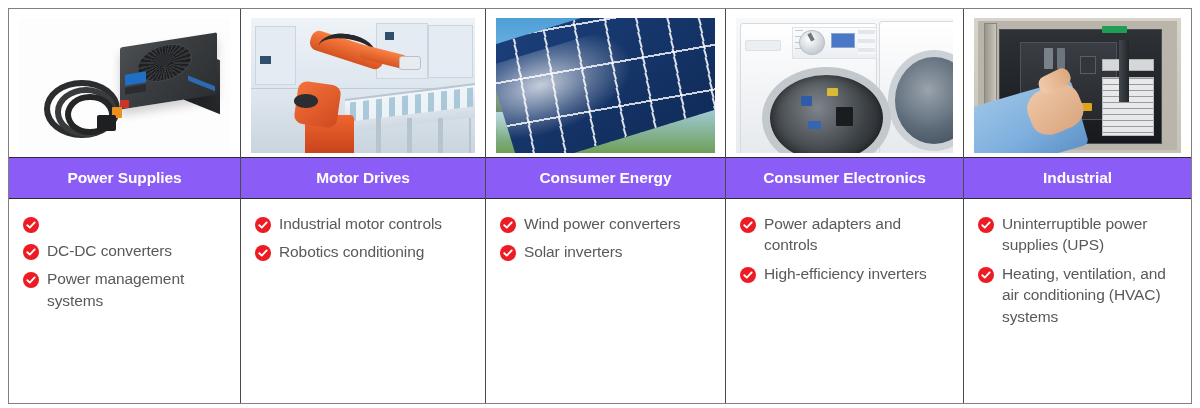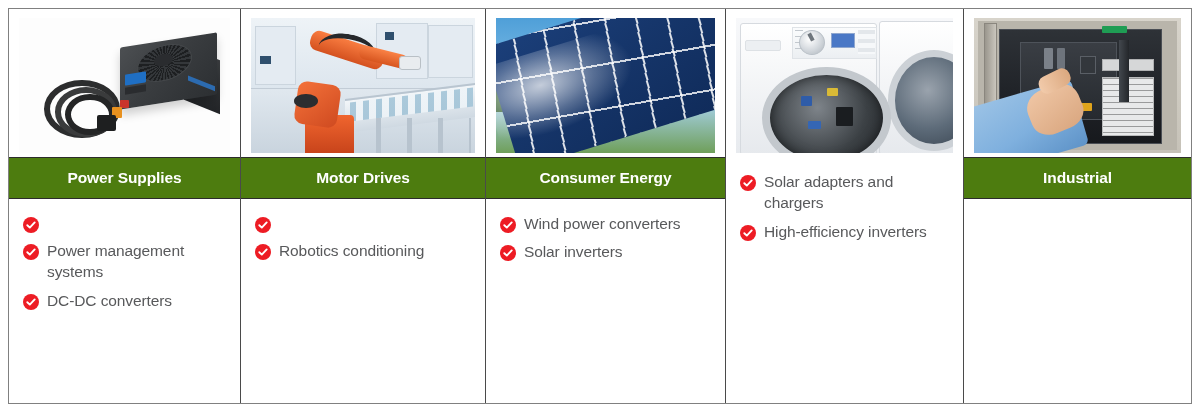--- a/index.html
+++ b/index.html
@@ -58,21 +58,21 @@
     height: 100%;
     position: relative;
     overflow: hidden;
     background: #ffffff;
   }
 
   
   .band {
     height: 42px;
     flex: 0 0 42px;
-    background: #4d7c0f;
+    background: #8b5cf6;
     color: #ffffff;
     display: flex;
     align-items: center;
     justify-content: center;
     font-size: 15.5px;
     font-weight: bold;
     letter-spacing: -0.1px;
     text-align: center;
     line-height: 1.1;
     border-top: 1px solid #2c2c2c;
@@ -435,30 +435,30 @@
             </svg>
           </span>
       </div>
       <div class="bullet">
         <span class="check-icon">
             <svg width="16" height="16" viewBox="0 0 16 16">
               <circle cx="8" cy="8" r="8" fill="#ed1c24"></circle>
               <path d="M4.3 8.2 L6.8 10.6 L11.7 5.4" stroke="#fff" stroke-width="1.9" fill="none" stroke-linecap="round" stroke-linejoin="round"></path>
             </svg>
           </span>
+        <span class="bullet-text">DC-DC converters</span>
+      </div>
+      <div class="bullet">
+        <span class="check-icon">
+            <svg width="16" height="16" viewBox="0 0 16 16">
+              <circle cx="8" cy="8" r="8" fill="#ed1c24"></circle>
+              <path d="M4.3 8.2 L6.8 10.6 L11.7 5.4" stroke="#fff" stroke-width="1.9" fill="none" stroke-linecap="round" stroke-linejoin="round"></path>
+            </svg>
+          </span>
         <span class="bullet-text">Power management systems</span>
-      </div>
-      <div class="bullet">
-        <span class="check-icon">
-            <svg width="16" height="16" viewBox="0 0 16 16">
-              <circle cx="8" cy="8" r="8" fill="#ed1c24"></circle>
-              <path d="M4.3 8.2 L6.8 10.6 L11.7 5.4" stroke="#fff" stroke-width="1.9" fill="none" stroke-linecap="round" stroke-linejoin="round"></path>
-            </svg>
-          </span>
-        <span class="bullet-text">DC-DC converters</span>
       </div>
     </div>
   </div>
 
   <div class="app-column c1">
     <div class="media">
       <div class="photo">
         <div class="fac-bg"></div>
         <div class="fac-wall"></div>
         <div class="fac-panel p1"></div>
@@ -480,20 +480,21 @@
     </div>
     <div class="band">Motor Drives</div>
     <div class="list">
       <div class="bullet">
         <span class="check-icon">
             <svg width="16" height="16" viewBox="0 0 16 16">
               <circle cx="8" cy="8" r="8" fill="#ed1c24"></circle>
               <path d="M4.3 8.2 L6.8 10.6 L11.7 5.4" stroke="#fff" stroke-width="1.9" fill="none" stroke-linecap="round" stroke-linejoin="round"></path>
             </svg>
           </span>
+        <span class="bullet-text">Industrial motor controls</span>
       </div>
       <div class="bullet">
         <span class="check-icon">
             <svg width="16" height="16" viewBox="0 0 16 16">
               <circle cx="8" cy="8" r="8" fill="#ed1c24"></circle>
               <path d="M4.3 8.2 L6.8 10.6 L11.7 5.4" stroke="#fff" stroke-width="1.9" fill="none" stroke-linecap="round" stroke-linejoin="round"></path>
             </svg>
           </span>
         <span class="bullet-text">Robotics conditioning</span>
       </div>
@@ -551,29 +552,30 @@
         <div class="knob-mark"></div>
         <div class="lcd"></div>
         <div class="btn-row"></div>
         <div class="door"></div>
         <div class="drum-bits b1"></div>
         <div class="drum-bits b2"></div>
         <div class="drum-bits b3"></div>
         <div class="drum-bits b4"></div>
       </div>
     </div>
+    <div class="band">Consumer Electronics</div>
     <div class="list">
       <div class="bullet">
         <span class="check-icon">
             <svg width="16" height="16" viewBox="0 0 16 16">
               <circle cx="8" cy="8" r="8" fill="#ed1c24"></circle>
               <path d="M4.3 8.2 L6.8 10.6 L11.7 5.4" stroke="#fff" stroke-width="1.9" fill="none" stroke-linecap="round" stroke-linejoin="round"></path>
             </svg>
           </span>
-        <span class="bullet-text">Solar adapters and chargers</span>
+        <span class="bullet-text">Power adapters and controls</span>
       </div>
       <div class="bullet">
         <span class="check-icon">
             <svg width="16" height="16" viewBox="0 0 16 16">
               <circle cx="8" cy="8" r="8" fill="#ed1c24"></circle>
               <path d="M4.3 8.2 L6.8 10.6 L11.7 5.4" stroke="#fff" stroke-width="1.9" fill="none" stroke-linecap="round" stroke-linejoin="round"></path>
             </svg>
           </span>
         <span class="bullet-text">High-efficiency inverters</span>
       </div>
@@ -598,16 +600,34 @@
         <div class="brk-label2"></div>
         <div class="brk-label"></div>
         <div class="brk-handle"></div>
         <div class="arm"></div>
         <div class="hand"></div>
         <div class="finger"></div>
       </div>
     </div>
     <div class="band">Industrial</div>
     <div class="list">
+      <div class="bullet">
+        <span class="check-icon">
+            <svg width="16" height="16" viewBox="0 0 16 16">
+              <circle cx="8" cy="8" r="8" fill="#ed1c24"></circle>
+              <path d="M4.3 8.2 L6.8 10.6 L11.7 5.4" stroke="#fff" stroke-width="1.9" fill="none" stroke-linecap="round" stroke-linejoin="round"></path>
+            </svg>
+          </span>
+        <span class="bullet-text">Uninterruptible power supplies (UPS)</span>
+      </div>
+      <div class="bullet">
+        <span class="check-icon">
+            <svg width="16" height="16" viewBox="0 0 16 16">
+              <circle cx="8" cy="8" r="8" fill="#ed1c24"></circle>
+              <path d="M4.3 8.2 L6.8 10.6 L11.7 5.4" stroke="#fff" stroke-width="1.9" fill="none" stroke-linecap="round" stroke-linejoin="round"></path>
+            </svg>
+          </span>
+        <span class="bullet-text">Heating, ventilation, and air conditioning (HVAC) systems</span>
+      </div>
     </div>
   </div>
 
 </div>
 
 </body></html>

